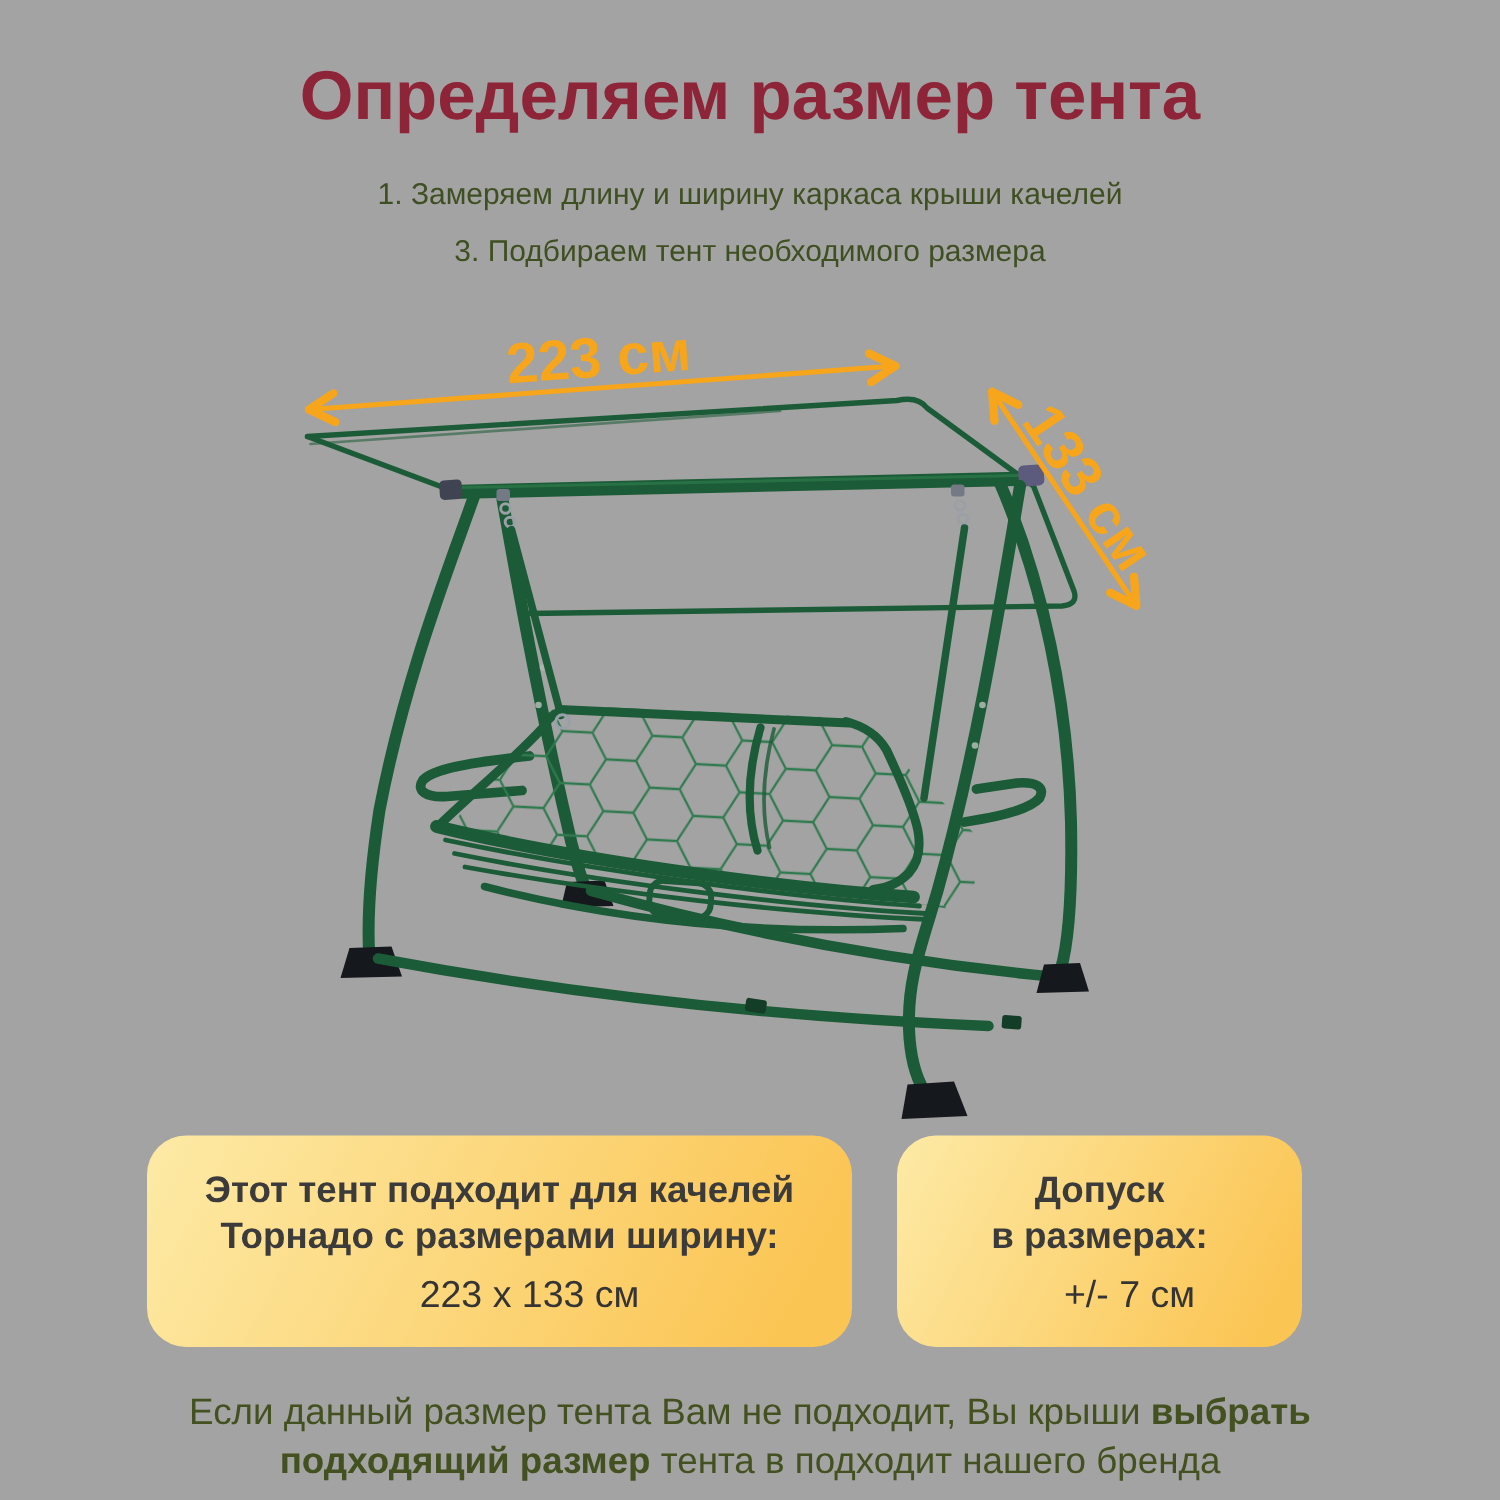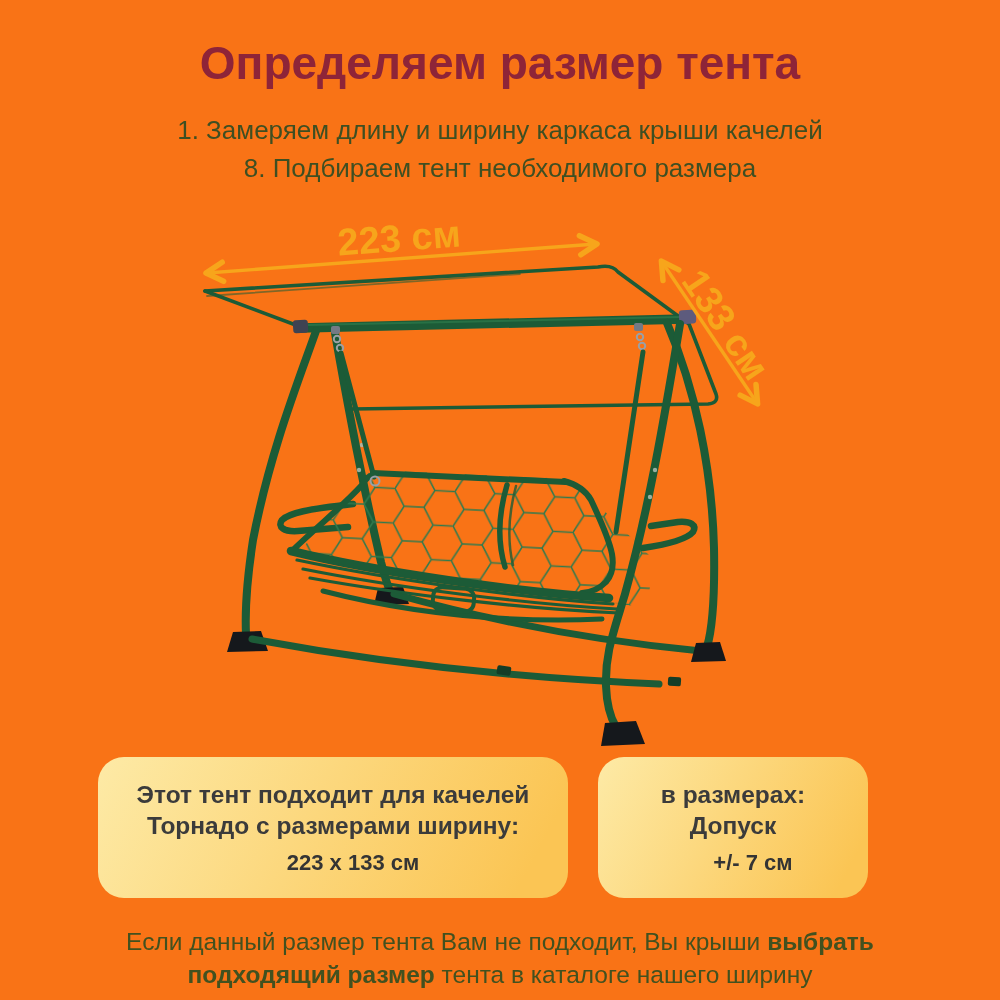--- a/index.html
+++ b/index.html
@@ -1,57 +1,57 @@
 <!DOCTYPE html>
 <html><head>
 <meta charset="utf-8">
 <style>
   html,body{margin:0;padding:0;}
   .page{
     position:relative;width:1000px;height:1000px;overflow:hidden;
-    background:#f97316;
+    background:#a3a3a3;
     font-family:"Liberation Sans",sans-serif;
   }
   .title{
     position:absolute;top:36px;left:0;width:100%;
     text-align:center;font-size:46px;font-weight:bold;color:#8e2438;
   }
   .steps{
     position:absolute;top:111px;left:0;width:100%;
-    text-align:center;font-size:26px;font-weight:500;color:#3e4f22;line-height:38px;
+    text-align:center;font-size:20px;font-weight:500;color:#3e4f22;line-height:38px;
   }
   .swing-svg{position:absolute;left:0;top:0;width:1000px;height:1000px;}
   .swing-svg text{font-family:"Liberation Sans",sans-serif;font-weight:bold;font-size:38px;fill:#f7a51b;}
   .cards{position:absolute;left:98px;top:757px;display:flex;gap:30px;}
   .card{
     background:linear-gradient(118deg,#fdeaa6 0%,#fbc554 90%);
     border-radius:26px;height:141px;
     display:flex;flex-direction:column;justify-content:center;
     text-align:center;color:#3b3b3b;
   }
   .card--left{width:470px;}
   .card--right{width:270px;}
   .card-line{font-size:24.5px;font-weight:bold;line-height:31px;}
-  .card-value{font-size:22px;font-weight:bold;margin-top:9px;color:#343434;margin-left:40px;}
+  .card-value{font-size:25px;font-weight:normal;margin-top:9px;color:#343434;margin-left:40px;}
   .footer{
     position:absolute;top:925px;left:50%;transform:translateX(-50%);
     width:780px;text-align:center;font-size:24.5px;color:#42511f;line-height:33px;
   }
   .footer b{font-weight:bold;}
 </style>
 </head>
 <body>
 
 <div class="page">
 
   <div class="title">Определяем размер тента</div>
 
   <div class="steps">
     <div>1. Замеряем длину и ширину каркаса крыши качелей</div>
-    <div>8. Подбираем тент необходимого размера</div>
+    <div>3. Подбираем тент необходимого размера</div>
   </div>
 
   <svg class="swing-svg" viewBox="0 0 1000 1000" xmlns="http://www.w3.org/2000/svg">
     <defs>
       <pattern id="hex" width="60" height="34.6" patternUnits="userSpaceOnUse" patternTransform="rotate(3)">
         <path d="M10,0 L30,0 L40,17.3 L30,34.6 L10,34.6 L0,17.3 Z M40,17.3 L60,17.3" fill="none" stroke="#2f7a4e" stroke-width="1.5"></path>
       </pattern>
       <clipPath id="meshClip">
         <path d="M371,470 L572,479 L655,561 L646,608 L298,553 Z"></path>
       </clipPath>
@@ -135,23 +135,23 @@
     </g>
   </svg>
 
   <div class="cards">
     <div class="card card--left">
       <div class="card-line">Этот тент подходит для качелей</div>
       <div class="card-line">Торнадо с размерами ширину:</div>
       <div class="card-value">223 х 133 см</div>
     </div>
     <div class="card card--right">
+      <div class="card-line">Допуск</div>
       <div class="card-line">в размерах:</div>
-      <div class="card-line">Допуск</div>
       <div class="card-value">+/- 7 см</div>
     </div>
   </div>
 
   <div class="footer">
-    <span>Если данный размер тента Вам не подходит, Вы крыши </span><b>выбрать подходящий размер</b><span> тента в каталоге нашего ширину</span>
+    <span>Если данный размер тента Вам не подходит, Вы крыши </span><b>выбрать подходящий размер</b><span> тента в подходит нашего бренда</span>
   </div>
 
 </div>
 
 </body></html>

